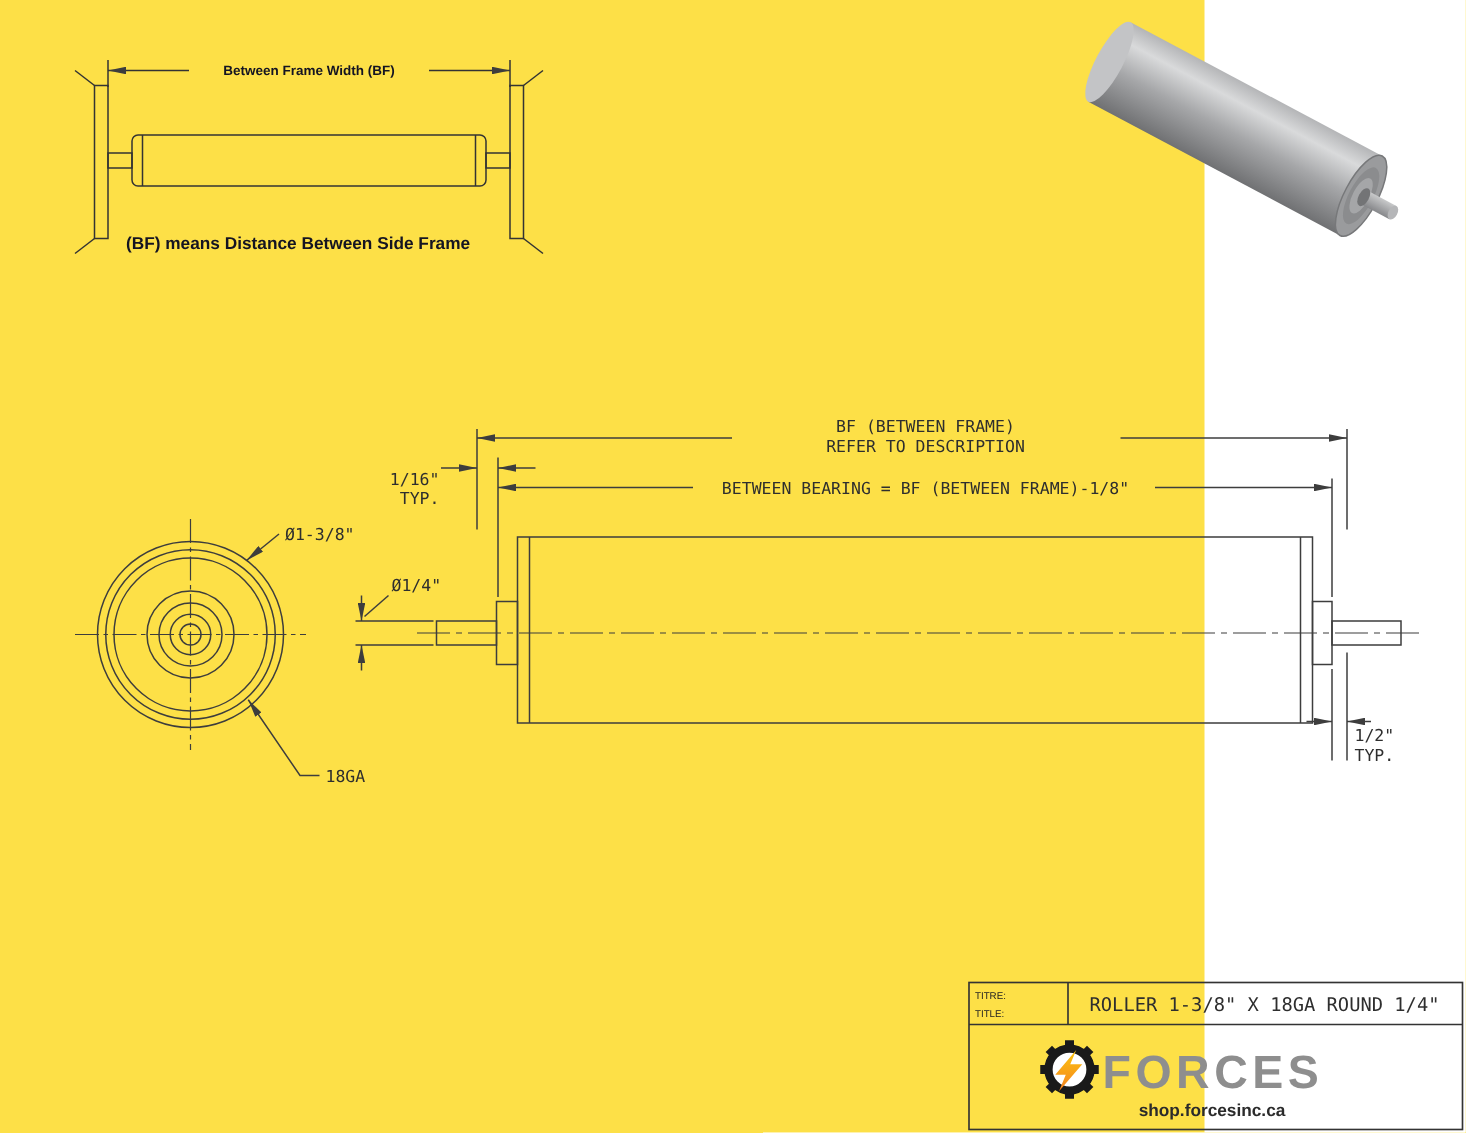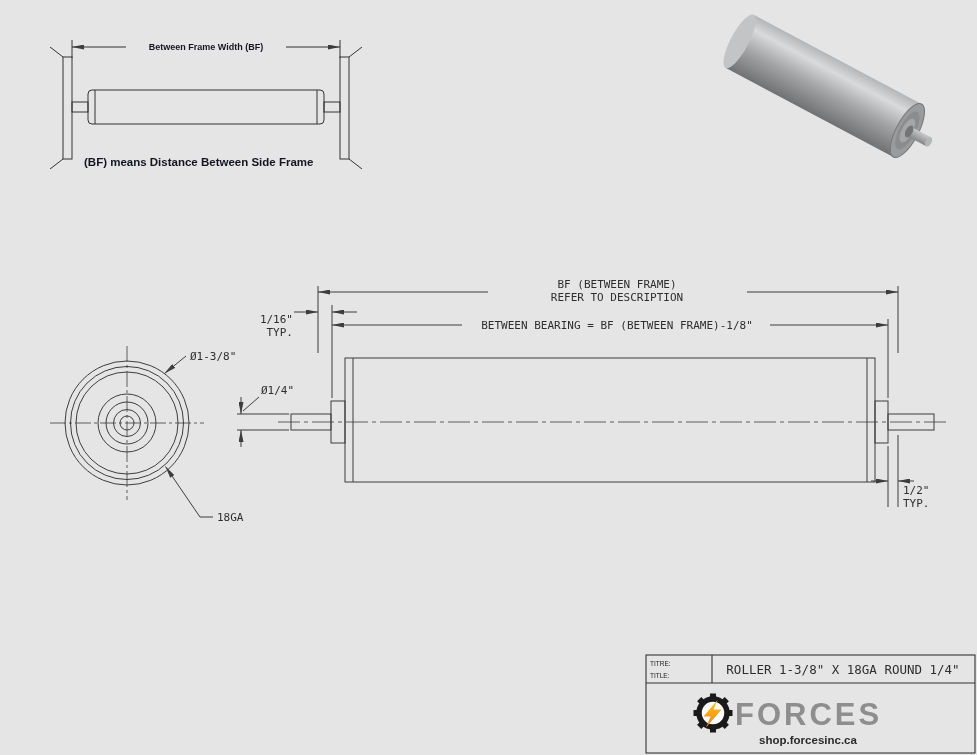--- a/index.html
+++ b/index.html
@@ -1,16 +1,16 @@
 <!DOCTYPE html>
 <html><head>
 <meta charset="utf-8">
 <style>
   html,body{margin:0;padding:0;background:#ffffff;width:977px;height:755px;overflow:hidden;}
-  .canvas{position:relative;width:977px;height:755px;background:#e5e5e5;}
+  .canvas{position:relative;width:803px;height:755px;background:#fde047;}
   svg{display:block;}
   text{stroke:none;}
   .t-mono{font-family:"DejaVu Sans Mono",monospace;fill:#2e2e2e;}
   .t-sans-b{font-family:"Liberation Sans",sans-serif;font-weight:bold;fill:#141422;}
   .t-tiny{font-family:"Liberation Sans",sans-serif;fill:#222222;}
   .brand{font-family:"Liberation Sans",sans-serif;font-weight:bold;fill:#8e8e8e;letter-spacing:3px;}
   .site{font-family:"Liberation Sans",sans-serif;font-weight:bold;fill:#2b2b2b;}
 </style>
 </head>
 <body>

